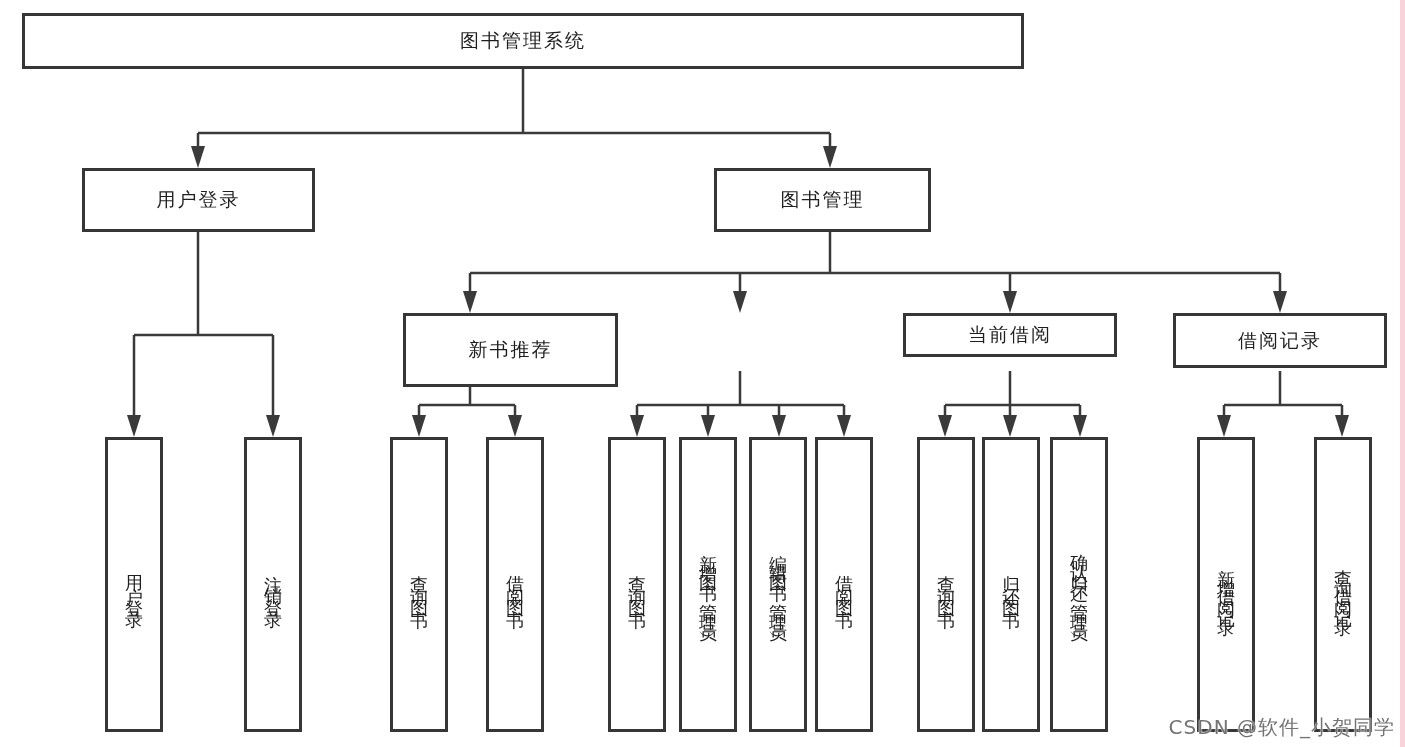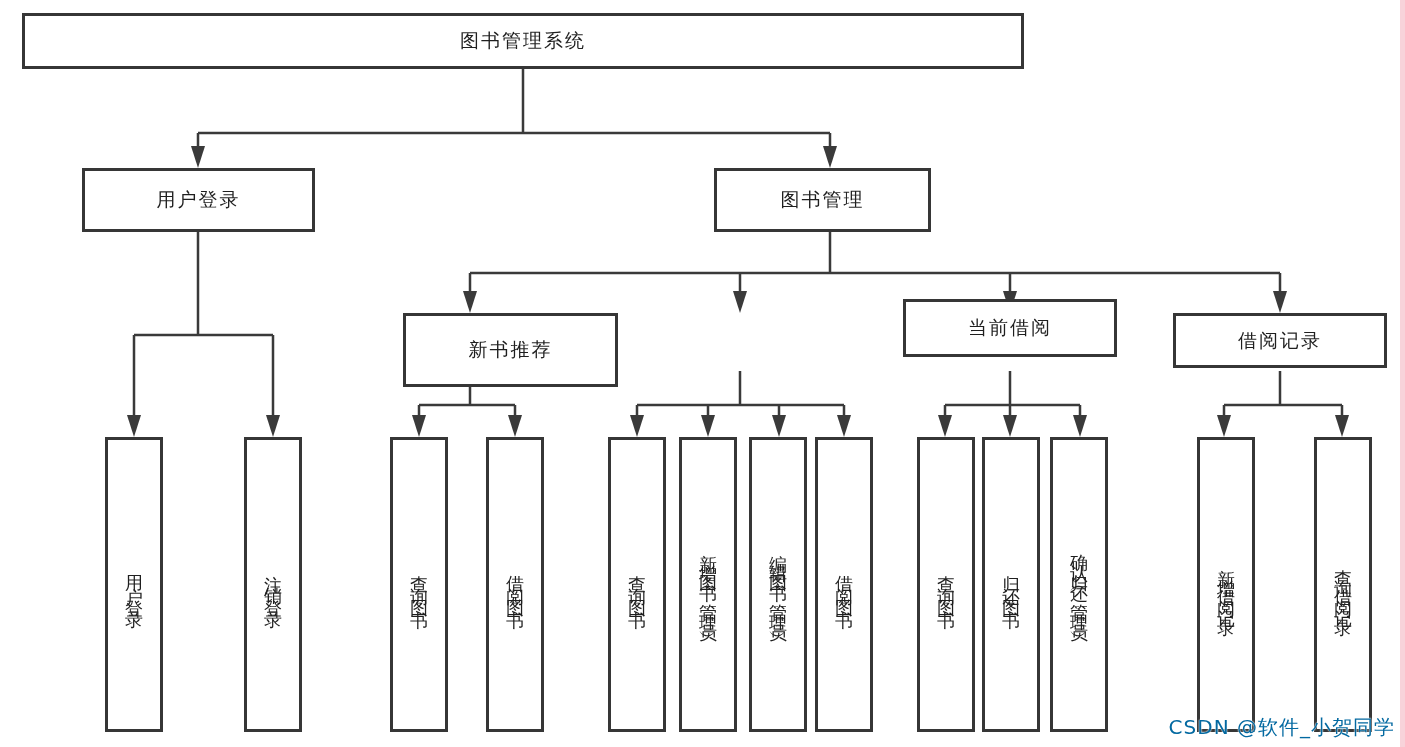--- a/index.html
+++ b/index.html
@@ -16,21 +16,21 @@
   .leaf{
     position:absolute;box-sizing:border-box;border:3px solid #363636;background:#ffffff;
     width:58px;height:295px;top:437px;
     writing-mode:vertical-rl;text-orientation:mixed;
     display:flex;align-items:center;justify-content:center;
     font-size:18px;letter-spacing:12px;z-index:2;
   }
   .leaf.long{letter-spacing:10px;}
   #watermark{
     position:absolute;right:10px;bottom:6px;z-index:3;
-    font-size:20px;letter-spacing:1px;color:#0369a1;
+    font-size:20px;letter-spacing:1px;color:#737373;
     text-shadow:0 0 2px #ffffff, 0 0 1px #ffffff;
     white-space:nowrap;
   }
   #edge-strip{
     position:absolute;right:0;top:0;width:5px;height:747px;
     background:#f8d3da;z-index:4;
   }
 </style>
 </head>
 <body>
@@ -83,21 +83,21 @@
       <polygon points="1335,415 1349,415 1342,437"></polygon>
     </g>
   </svg>
 
   <div class="hbox" style="left:22px;top:13px;width:1002px;height:56px;">图书管理系统</div>
 
   <div class="hbox" style="left:82px;top:168px;width:233px;height:64px;">用户登录</div>
   <div class="hbox" style="left:714px;top:168px;width:217px;height:64px;">图书管理</div>
 
   <div class="hbox" style="left:363px;top:313px;width:215px;height:74px;margin-left:40px;">新书推荐</div>
-  <div class="hbox" style="left:903px;top:299px;width:214px;height:58px;">当前借阅</div>
+  <div class="hbox" style="left:903px;top:313px;width:214px;height:44px;">当前借阅</div>
   <div class="hbox" style="left:1173px;top:313px;width:214px;height:55px;">借阅记录</div>
 
   <div class="leaf" style="left:105px;">用户登录</div>
   <div class="leaf" style="left:244px;">注销登录</div>
 
   <div class="leaf" style="left:390px;">查询图书</div>
   <div class="leaf" style="left:486px;">借阅图书</div>
 
   <div class="leaf" style="left:608px;">查询图书</div>
   <div class="leaf long" style="left:679px;">新增图书（管理员）</div>

